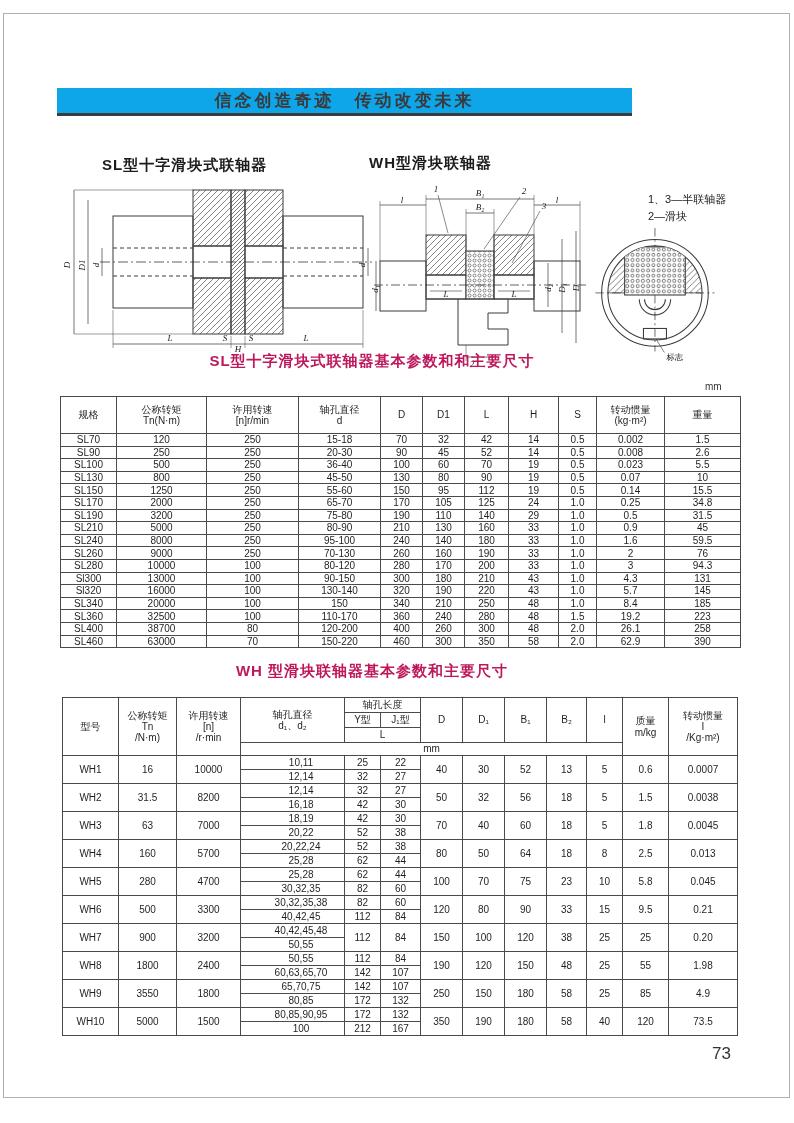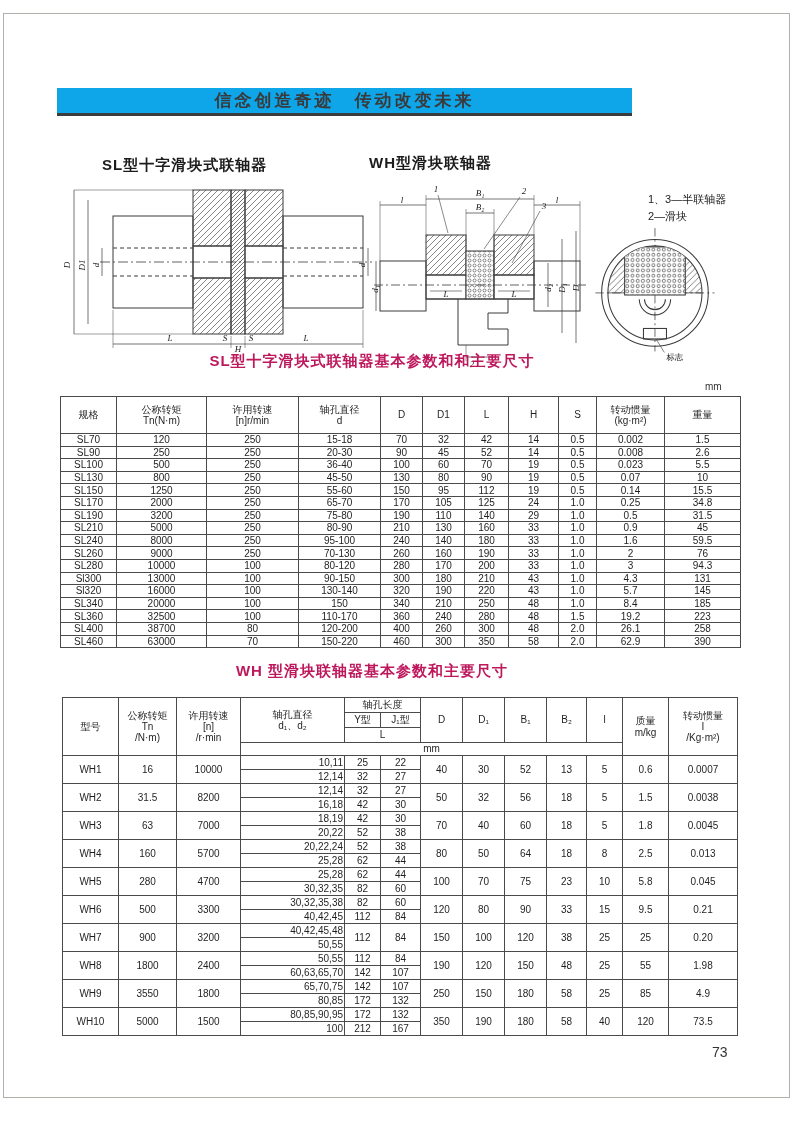--- a/index.html
+++ b/index.html
@@ -28,23 +28,23 @@
   .dataTable th,.dataTable td{
     border:1px solid #4a4a4a;font-weight:normal;text-align:center;
     white-space:pre-line;line-height:1.12;padding:0 1px;overflow:hidden;color:#1f1f1f;
   }
   #slTable{left:60px;top:396px;width:680px;font-size:10px;}
   #slTable thead th{height:36px;}
   #slTable tbody td{height:11.6px;}
   #whTable{left:62px;top:697px;width:675px;font-size:10px;}
   #whTable thead th{height:14px;}
   #whTable tbody td{height:13px;}
-  #whTable td.bore{text-align:right;padding-left:18px;}
+  #whTable td.bore{text-align:center;padding-left:18px;}
   #whTable .mmrow th{height:12px;}
-  #pageNum{left:712px;top:1044px;font-size:14px;color:#333;}
+  #pageNum{left:712px;top:1044px;font-size:17px;color:#333;}
   svg{display:block;}
   svg text{font-family:"Liberation Serif","DejaVu Serif",serif;font-style:italic;font-size:9px;fill:#222;}
   svg text.cn{font-family:"Liberation Sans","DejaVu Sans",sans-serif;font-style:normal;font-size:8px;}
 </style>
 </head>
 <body>
 
 <div class="abs" id="pageBorder"></div>
 
 <div class="abs" id="banner">

